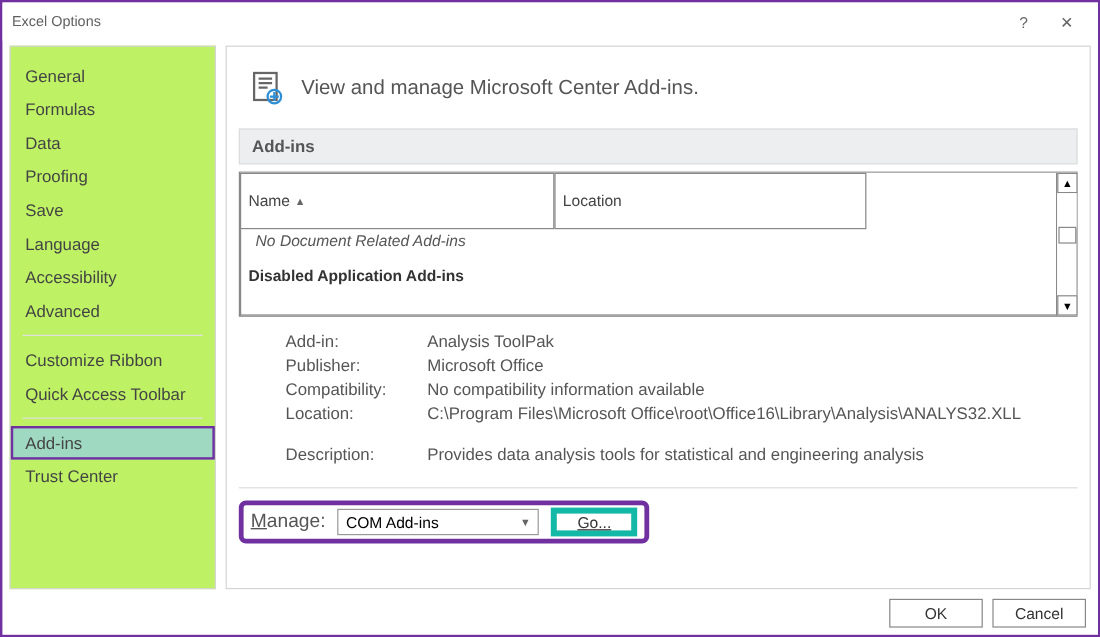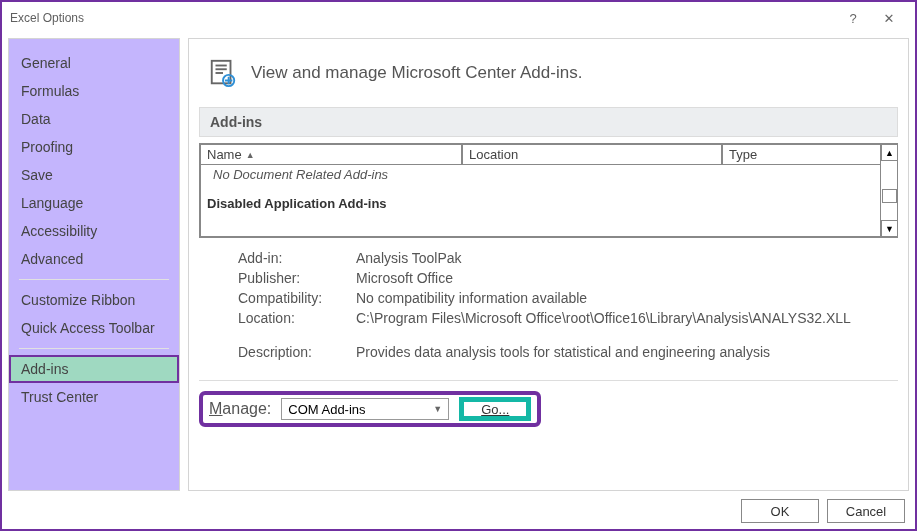--- a/index.html
+++ b/index.html
@@ -1,32 +1,32 @@
 <!DOCTYPE html>
 <html><head>
 <meta charset="utf-8">
 <style>
 * { box-sizing: border-box; margin: 0; padding: 0; font-family: "Segoe UI", Tahoma, sans-serif; }
 body { width: 917px; height: 531px; overflow: hidden; background: #fff; border: 2px solid #7030a0; position: relative; }
 .titlebar { height: 32px; background: #fff; display: flex; align-items: center; padding: 0 8px; font-size: 12px; color: #5f5f5f; }
 .titlebar .title { flex: 1; }
 .titlebar .ctl { width: 36px; height: 28px; display: flex; align-items: center; justify-content: center; color: #666; font-size: 13px; }
 .main { display: flex; height: calc(100% - 32px - 38px); }
-.sidebar { width: 172px; border: 1px solid #d4d4d4; margin: 4px 0 0 6px; padding-top: 10px; background: #c4b5fd; }
+.sidebar { width: 172px; border: 1px solid #d4d4d4; margin: 4px 0 0 6px; padding-top: 10px; background: #bef264; }
 .sidebar .item { padding: 6px 12px; font-size: 14px; color: #444; cursor: default; }
 .sidebar .sep { border-top: 1px solid #e1e1e1; margin: 6px 10px; }
 .sidebar .item.selected { background: #9fd9c1; border: 2px solid #7030a0; padding: 4px 10px; }
 .content { flex: 1; margin: 4px 6px 0 8px; border: 1px solid #d4d4d4; padding: 12px 10px 8px 10px; overflow: hidden; display: flex; flex-direction: column; }
 .header { display: flex; align-items: center; gap: 12px; padding: 6px 2px 18px 8px; }
 .header .icon { width: 32px; height: 32px; display:flex; align-items:center; justify-content:center;}
 .header .text { font-size: 17px; color: #555; }
 .section-title { background: #eceef0; border:1px solid #dcdcdc; font-weight:bold; color:#555; padding:6px 10px; font-size:14px; margin-bottom:6px;}
 .tablewrap { border:1px solid #888; position:relative; }
 .table-header { display:flex; background:#fff; font-size:13px; color:#444; }
-.table-header .col { border:1px solid #888; padding:2px 6px; display:flex; align-items:center; gap:4px;}
+.table-header .col { border:1px solid #888; padding:15px 6px; display:flex; align-items:center; gap:4px;}
 .col-name{ width:262px;}
 .col-loc{ width:260px;}
 .col-type{ flex:1;}
 .table-body { height:72px; overflow:hidden; font-size:13px; color:#444; padding:0 6px; border:1px solid #888; border-top:none;}
 .table-body .grouphdr{ font-weight:bold; color:#333; padding:2px 0;}
 .table-body .msg{ font-style:italic; color:#555; padding:2px 6px;}
 .scroll { position:absolute; right:0; top:0; width:17px; height:100%; border-left:1px solid #888; display:flex; flex-direction:column;}
 .scroll .btn{ width:17px; height:17px; border:1px solid #888; background:#fff; display:flex; align-items:center; justify-content:center; font-size:9px;}
 .scroll .track{ flex:1; background:#fff;}
 .scroll .thumb{ width:15px; height:14px; border:1px solid #888; margin:0 auto;}
@@ -87,21 +87,20 @@
 
     <div class="section-title">Add-ins</div>
 
     <div class="tablewrap">
       <div class="table-header">
         <div class="col col-name">
             <span>Name</span>
             <span class="sort-icon">▲</span>
           </div>
         <div class="col col-loc">Location</div>
-        <div class="col col-type">Type</div>
       </div>
       <div class="table-body">
 
         <div class="msg">No Document Related Add-ins</div>
         <div style="height:10px"></div>
         <div class="grouphdr">Disabled Application Add-ins</div>
       </div>
       <div class="scroll">
         <div class="btn">▲</div>
         <div class="track">

